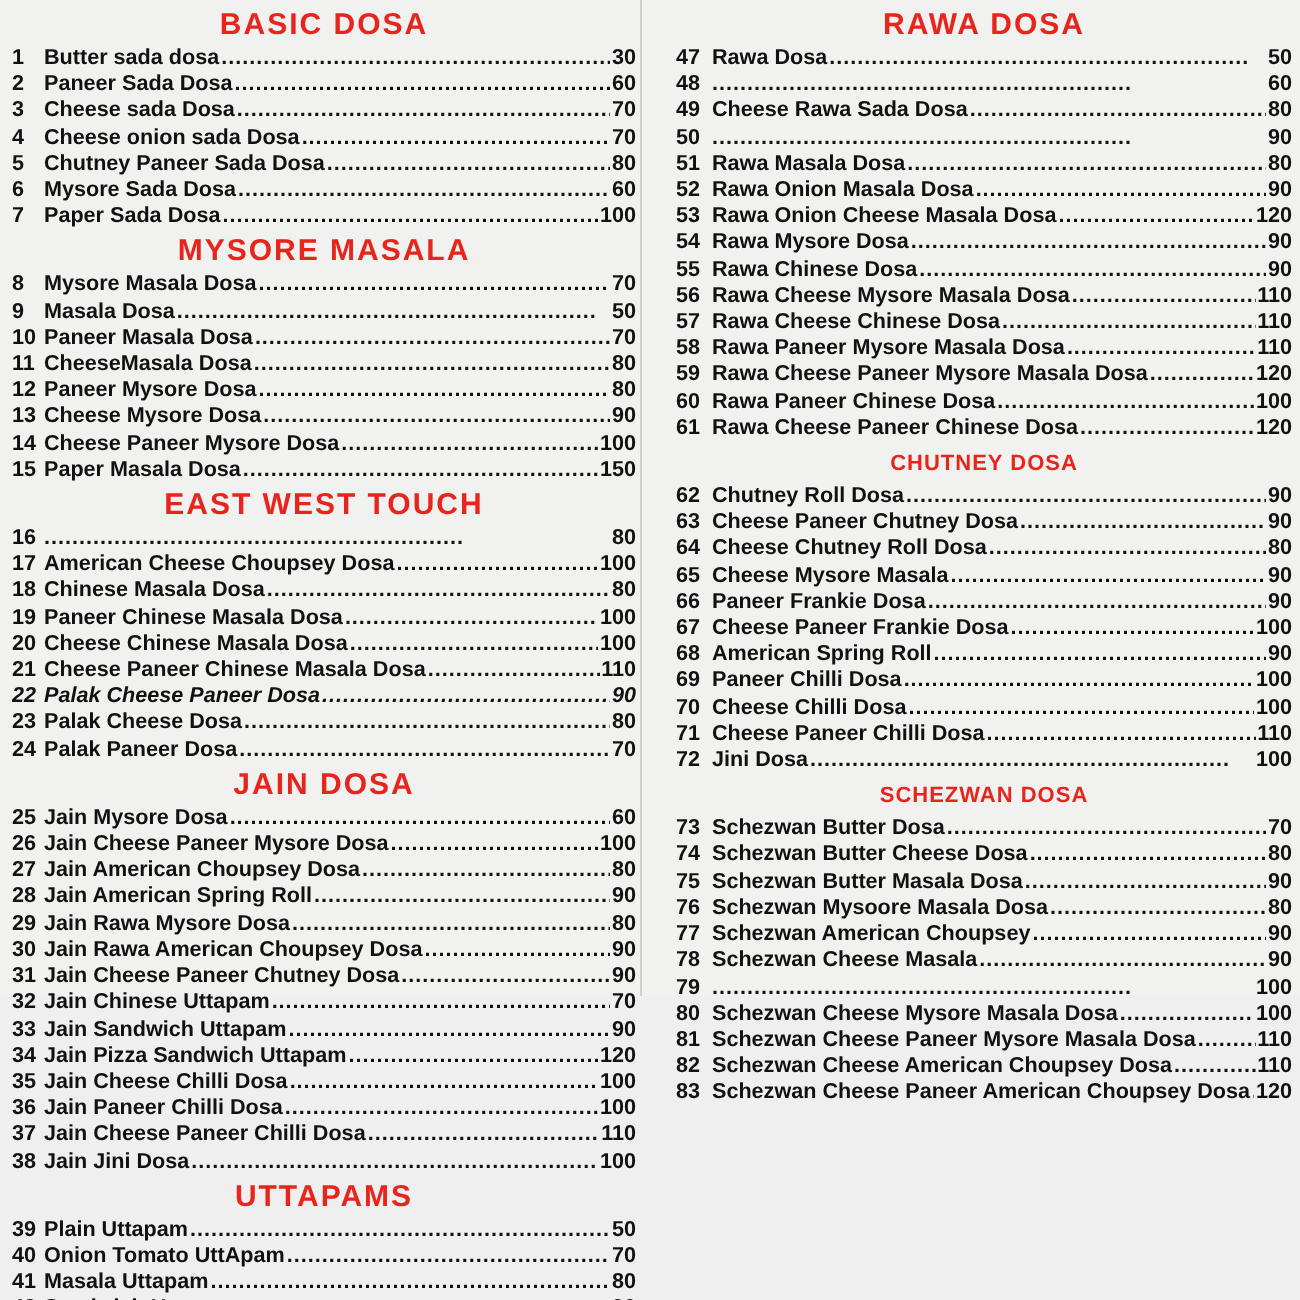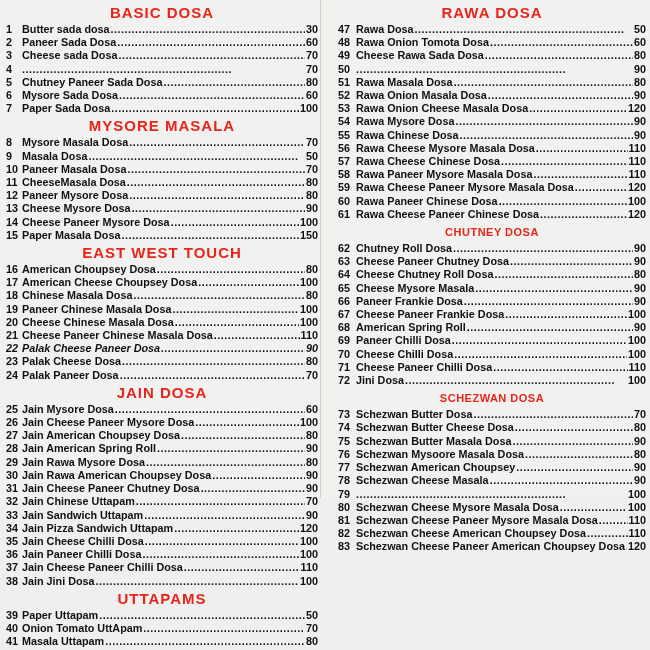--- a/index.html
+++ b/index.html
@@ -128,20 +128,21 @@
             <span class="price">60</span>
           </li>
           <li class="row">
             <span class="num">3</span>
             <span class="name">Cheese sada  Dosa</span>
             <span class="dots">............................................................</span>
             <span class="price">70</span>
           </li>
           <li class="row">
             <span class="num">4</span>
+            <span class="name">Cheese onion  sada  Dosa</span>
             <span class="dots">............................................................</span>
             <span class="price">70</span>
           </li>
           <li class="row">
             <span class="num">5</span>
             <span class="name">Chutney Paneer  Sada Dosa</span>
             <span class="dots">............................................................</span>
             <span class="price">80</span>
           </li>
           <li class="row">
@@ -209,21 +210,20 @@
             <span class="dots">............................................................</span>
             <span class="price">150</span>
           </li>
         </ul>
       </div>
       <div class="section">
         <div class="section-title">EAST WEST TOUCH</div>
         <ul class="items">
           <li class="row">
             <span class="num">16</span>
-            <span class="name">American  Choupsey Dosa</span>
             <span class="dots">............................................................</span>
             <span class="price">80</span>
           </li>
           <li class="row">
             <span class="num">17</span>
             <span class="name">American  Cheese Choupsey Dosa</span>
             <span class="dots">............................................................</span>
             <span class="price">100</span>
           </li>
           <li class="row">
@@ -357,21 +357,21 @@
             <span class="dots">............................................................</span>
             <span class="price">100</span>
           </li>
         </ul>
       </div>
       <div class="section">
         <div class="section-title">UTTAPAMS</div>
         <ul class="items">
           <li class="row">
             <span class="num">39</span>
-            <span class="name">Paper Uttapam</span>
+            <span class="name">Plain Uttapam</span>
             <span class="dots">............................................................</span>
             <span class="price">50</span>
           </li>
           <li class="row">
             <span class="num">40</span>
             <span class="name">Onion Tomato  UttApam</span>
             <span class="dots">............................................................</span>
             <span class="price">70</span>
           </li>
           <li class="row">
@@ -394,21 +394,20 @@
         <div class="section-title">RAWA  DOSA</div>
         <ul class="items">
           <li class="row">
             <span class="num">47</span>
             <span class="name">Rawa Dosa</span>
             <span class="dots">............................................................</span>
             <span class="price">50</span>
           </li>
           <li class="row">
             <span class="num">48</span>
-            <span class="name">Rawa Onion  Tomota Dosa</span>
             <span class="dots">............................................................</span>
             <span class="price">60</span>
           </li>
           <li class="row">
             <span class="num">49</span>
             <span class="name">Cheese Rawa   Sada Dosa</span>
             <span class="dots">............................................................</span>
             <span class="price">80</span>
           </li>
           <li class="row">

